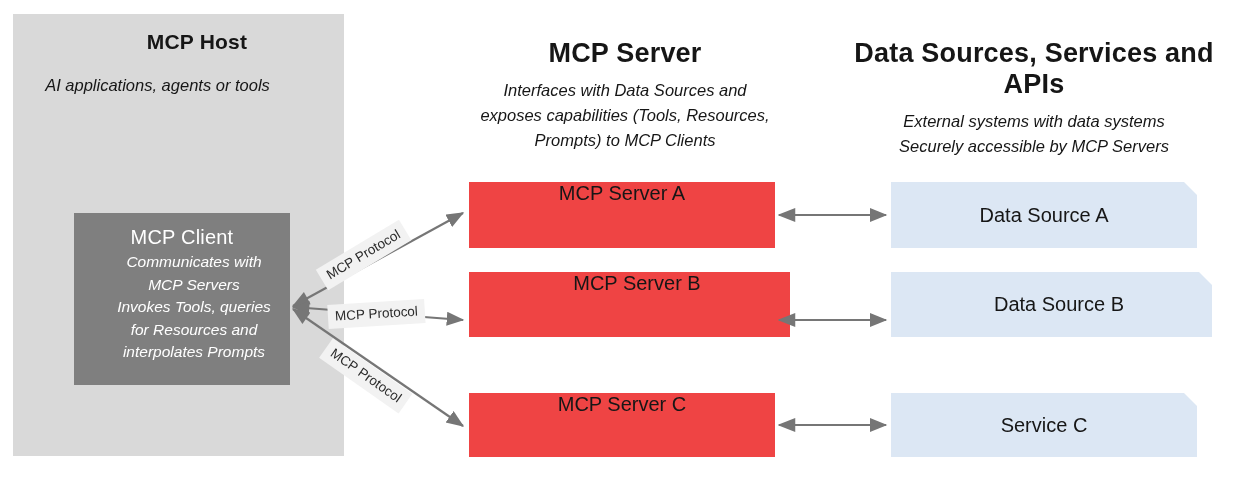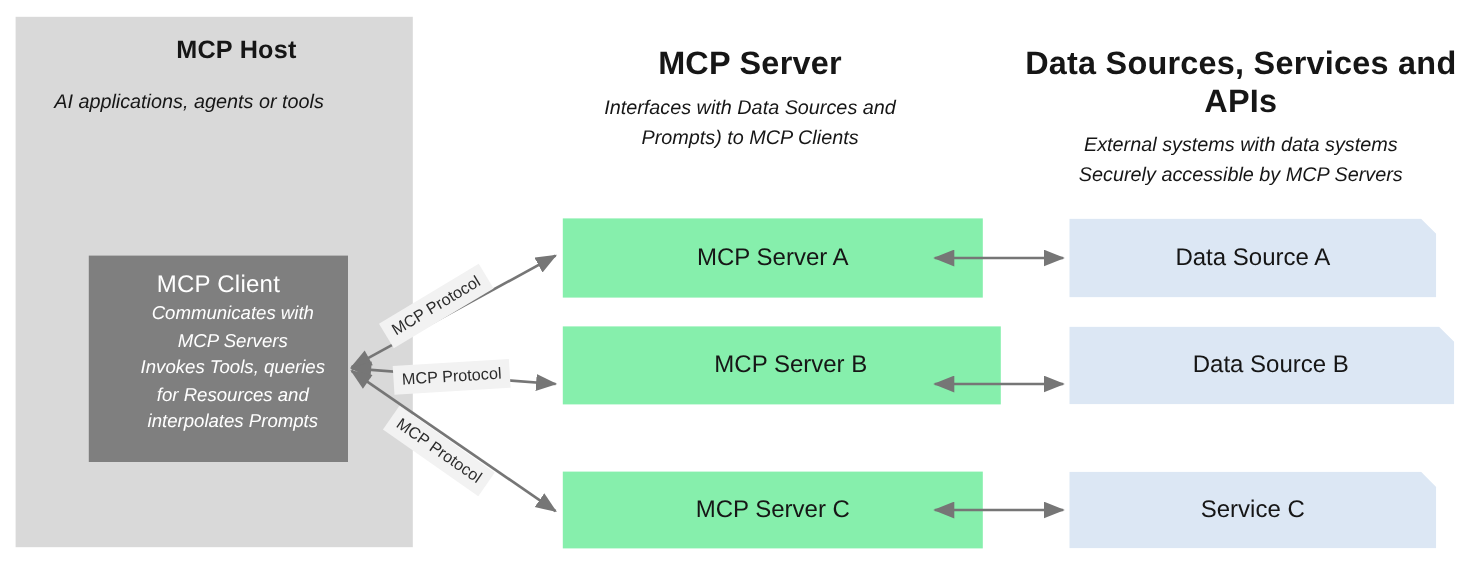--- a/index.html
+++ b/index.html
@@ -97,24 +97,24 @@
     margin-top: 9px;
     color: #161616;
   }
   #server-col-header { left: 455px; top: 38px; width: 340px; }
   #sources-col-header { left: 846px; top: 38px; width: 376px; }
 
   
   .server-box {
     position: absolute;
     left: 469px;
-    width: 350px;
-    background: #86efac;
+    width: 306px;
+    background: #ef4444;
     display: flex;
-    align-items: center;
+    align-items: flex-start;
     justify-content: center;
     font-size: 20px;
     color: #161616;
   }
   .source-box {
     position: absolute;
     left: 891px;
     width: 306px;
     background: #dce7f4;
     display: flex;
@@ -177,20 +177,21 @@
       <div>Invokes Tools, queries</div>
       <div>for Resources and</div>
       <div>interpolates Prompts</div>
     </div>
   </div>
 
   <div class="col-header" id="server-col-header">
     <div class="ch-title">MCP Server</div>
     <div class="ch-sub">
       <div>Interfaces with Data Sources and</div>
+      <div>exposes capabilities (Tools, Resources,</div>
       <div>Prompts) to MCP Clients</div>
     </div>
   </div>
 
   <div class="col-header" id="sources-col-header">
     <div class="ch-title">Data Sources, Services and APIs</div>
     <div class="ch-sub">
       <div>External systems with data systems</div>
       <div>Securely accessible by MCP Servers</div>
     </div>

